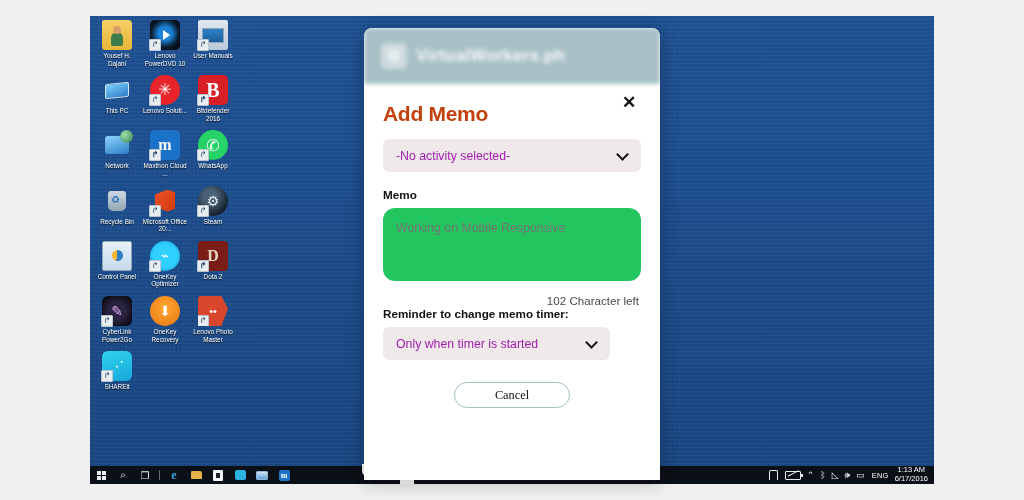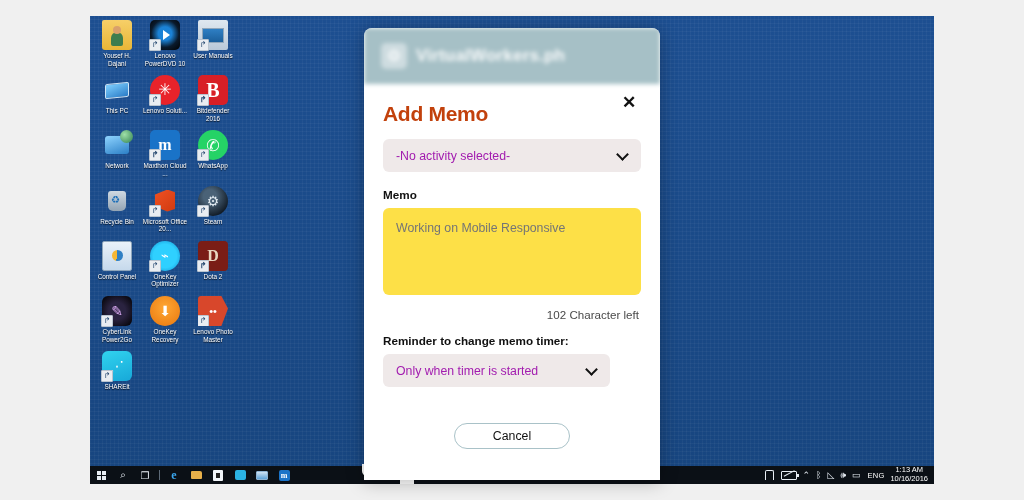--- a/index.html
+++ b/index.html
@@ -166,33 +166,34 @@
     position: relative; height: 33px; background: #efe9e9; border-radius: 6px;
     display: flex; align-items: center; padding: 0 30px 0 13px; cursor: pointer;
   }
   .select-value { font-size: 12.3px; color: #a21caf; }
   .chev {
     position:absolute; right: 14px; top: 50%; width: 9px; height: 9px;
     margin-top:-6px; border-right: 2.2px solid #111; border-bottom: 2.2px solid #111;
     transform: rotate(45deg);
   }
   #memo-area {
-    height: 87px; background: #fde047; border-radius: 6px;
+    height: 73px; background: #22c55e; border-radius: 12px;
     padding: 13px 13px 0 13px; font-size: 12.3px; color: #4a4a4a;
     border: none; resize: none; width: 100%;
     font-family: "Liberation Sans", sans-serif; outline: none;
   }
   #char-left {
     text-align: right; font-size: 11.6px; color: #4a4a4a;
-    margin-top: 9px; margin-bottom: 13px; padding-right: 2px;
+    margin-top: 9px; padding-right: 2px;
   }
   #reminder-select { width: 88%; }
   #button-row {
     display: flex; gap: 16px; justify-content: center; align-items: center;
-    margin-top: 36px;
+    margin-top: 22px;
+    font-family: Liberation Serif, serif;
   }
   .btn {
     height: 26px; border-radius: 13px; font-size: 12.3px;
     display: flex; align-items: center; justify-content: center; cursor: pointer;
   }
   #cancel-button {
     width: 116px; background: #ffffff; border: 1px solid #a9c2c8; color: #111;
   }
   #start-button {
     width: 120px; background: #6e9aa5; border: 1px solid #4d7a86;
@@ -347,21 +348,21 @@
             </span>
           </div>
         <div class="tray-ico">⌃</div>
         <div class="tray-ico">ᛒ</div>
         <div class="tray-ico">◺</div>
         <div class="tray-ico">🕪</div>
         <div class="tray-ico">▭</div>
         <div class="tray-lang">ENG</div>
         <div id="tray-clock">
           <div>1:13 AM</div>
-          <div>10/16/2016</div>
+          <div>6/17/2016</div>
         </div>
       </div>
 
       <div id="taskbar-notch"></div>
     </div>
   </div>
 
   <div id="modal">
 
     <div id="modal-header">

